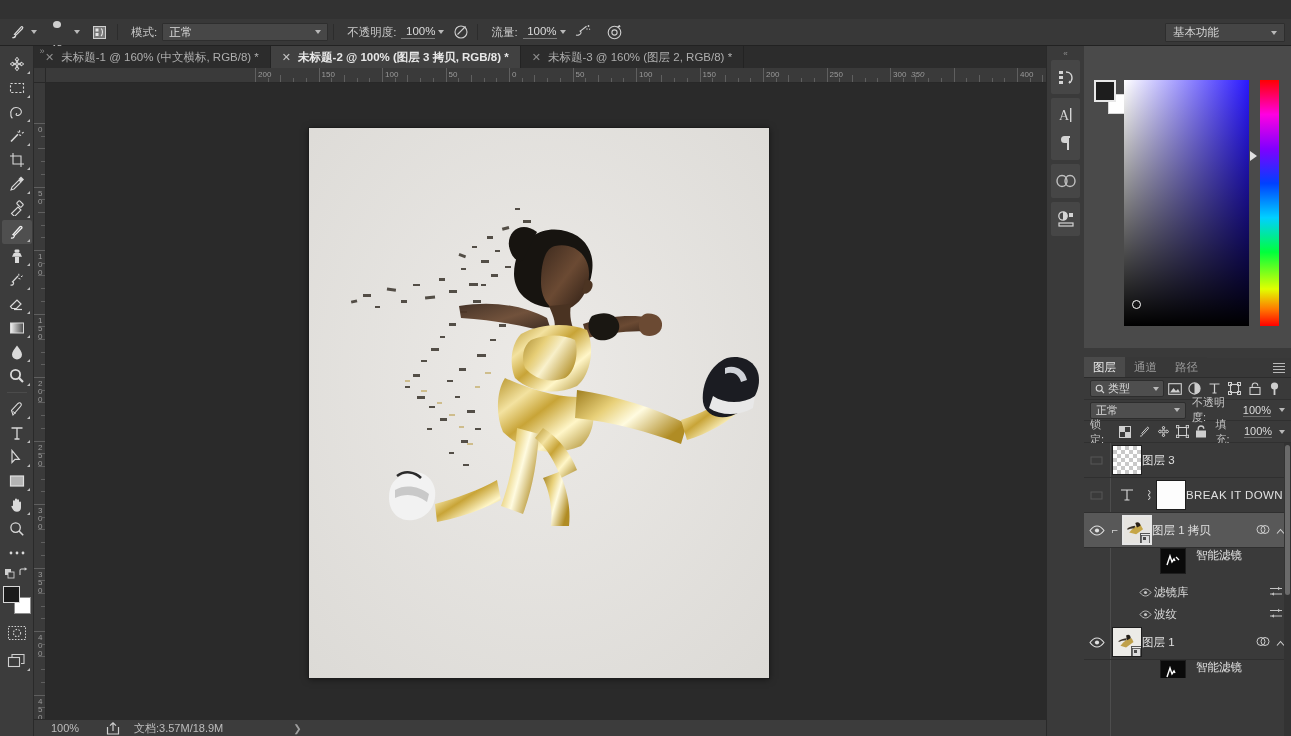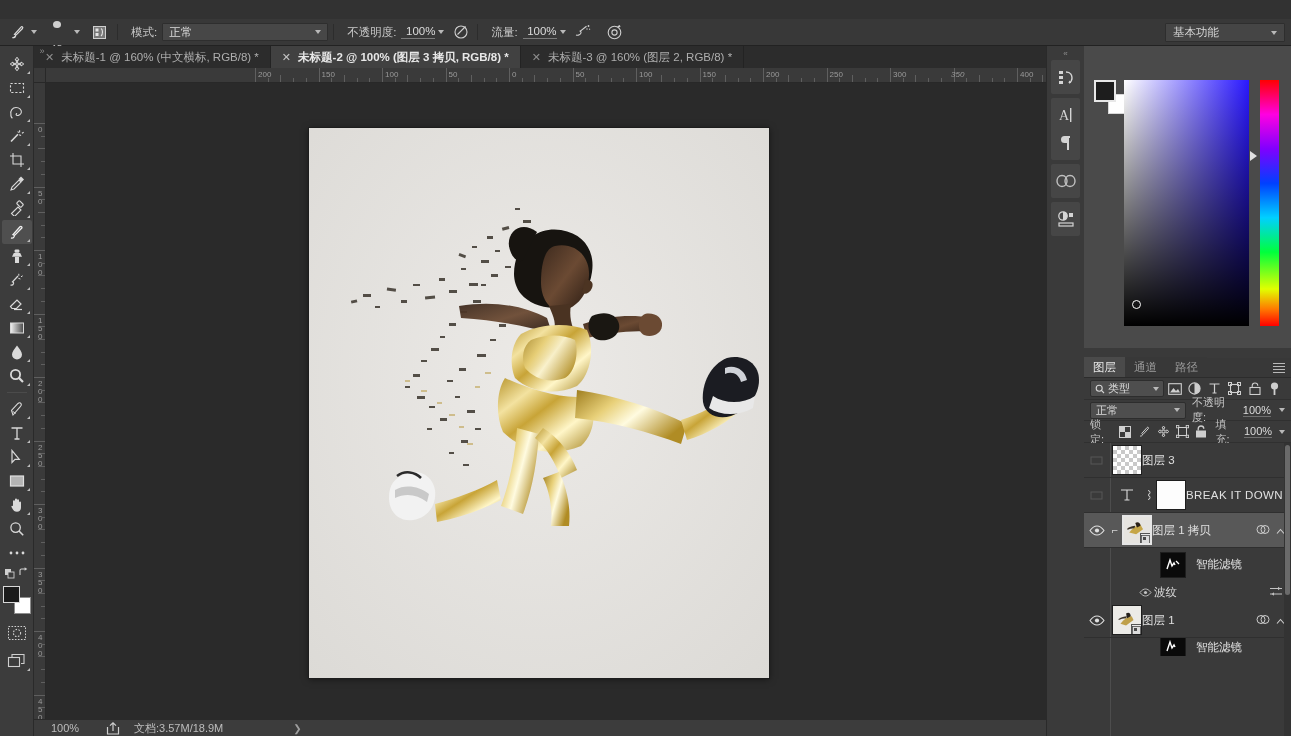--- a/index.html
+++ b/index.html
@@ -231,21 +231,21 @@
       linear-gradient(45deg, transparent 75%, #c9c9c9 75%),
       linear-gradient(-45deg, transparent 75%, #c9c9c9 75%);
     background-size:8px 8px; background-position:0 0,0 4px,4px -4px,-4px 0px; background-color:#fff;
   }
   .layer-name { font-size:11.5px; color:#e0e0e0; white-space:nowrap; }
   .layer-name.latin { font-size:11.5px; letter-spacing:0.4px; }
   .layer-right { position:absolute; right:6px; top:0; height:35px; display:flex; align-items:center; gap:6px; color:#c8c8c8; }
   .link-ic { width:12px; display:flex; justify-content:center; color:#cfcfcf; }
   .sub-row { display:flex; align-items:center; height:22px; padding-left:52px; font-size:11.5px; color:#dcdcdc; }
   .sub-row .eyeS { width:18px; display:flex; justify-content:center; color:#bdbdbd; }
-  .smartfilter-row { display:flex; align-items:center; height:33px; padding-left:76px; }
+  .smartfilter-row { display:flex; height:33px; padding-left:76px; }
   .sf-thumb { width:26px; height:26px; background:#0a0a0a; border:1px solid #1e1e1e; display:flex; align-items:center; justify-content:center; }
   .sf-label { font-size:11.5px; color:#e0e0e0; margin-left:10px; }
   .fx-right { margin-left:auto; margin-right:8px; color:#c2c2c2; }
   .scroll-track { position:absolute; right:0; top:0; width:7px; height:293px; background:#333; }
   .scroll-thumb { position:absolute; right:1px; top:2px; width:5px; height:150px; background:#6a6a6a; border-radius:3px; }
 
   .vline { position:absolute; left:26px; top:0; width:1px; height:100%; background:#4d4d4d; }
 </style>
 </head>
 <body>
@@ -572,21 +572,21 @@
       <div class="rtick" style="left: 805.9px; top: 7px; width: 1px; height: 8px;"></div>
       <div class="rtick" style="left: 818.6px; top: 10px; width: 1px; height: 5px;"></div>
       <div class="rtick" style="left: 831.3px; top: 10px; width: 1px; height: 5px;"></div>
       <div class="rtick" style="left: 844px; top: 0px; width: 1px; height: 15px;"></div>
       <div class="rlabel" style="left: 847px; top: 3px;">300</div>
       <div class="rtick" style="left: 856.7px; top: 10px; width: 1px; height: 5px;"></div>
       <div class="rtick" style="left: 869.4px; top: 7px; width: 1px; height: 8px;"></div>
       <div class="rtick" style="left: 882.1px; top: 10px; width: 1px; height: 5px;"></div>
       <div class="rtick" style="left: 894.8px; top: 10px; width: 1px; height: 5px;"></div>
       <div class="rtick" style="left: 907.5px; top: 0px; width: 1px; height: 15px;"></div>
-      <div class="rlabel" style="left: 905px; top: 3px; font-style: italic;">350</div>
+      <div class="rlabel" style="left: 865px; top: 3px; font-style: italic;">350</div>
       <div class="rtick" style="left: 920.2px; top: 10px; width: 1px; height: 5px;"></div>
       <div class="rtick" style="left: 932.9px; top: 7px; width: 1px; height: 8px;"></div>
       <div class="rtick" style="left: 945.6px; top: 10px; width: 1px; height: 5px;"></div>
       <div class="rtick" style="left: 958.3px; top: 10px; width: 1px; height: 5px;"></div>
       <div class="rtick" style="left: 971px; top: 0px; width: 1px; height: 15px;"></div>
       <div class="rlabel" style="left: 974px; top: 3px;">400</div>
       <div class="rtick" style="left: 983.7px; top: 10px; width: 1px; height: 5px;"></div>
       <div class="rtick" style="left: 996.4px; top: 7px; width: 1px; height: 8px;"></div>
     </div>
   <div class="ruler-v" id="ruler-v">
@@ -1082,20 +1082,36 @@
           <span class="sf-label">智能滤镜</span>
         </div>
 
         <div class="sub-row">
           <span class="eyeS">
             <svg width="13" height="9" viewBox="0 0 13 9">
                 <path d="M1 4.5C3 1.8 4.8 1 6.5 1S10 1.8 12 4.5C10 7.2 8.2 8 6.5 8S3 7.2 1 4.5Z" fill="none" stroke="#c4c4c4" stroke-width="0.9"></path>
                 <circle cx="6.5" cy="4.5" r="1.6" fill="#c4c4c4"></circle>
               </svg>
           </span>
+          <span>滤镜库</span>
+          <span class="fx-right">
+            <svg width="14" height="11" viewBox="0 0 14 11">
+                <path d="M1 2.5h12M1 8h12" stroke="#c2c2c2" stroke-width="1"></path>
+                <path d="M9 0.7 11.4 2.5 9 4.3z" fill="#c2c2c2"></path>
+                <path d="M5 6.2 2.6 8 5 9.8z" fill="#c2c2c2"></path>
+              </svg>
+          </span>
+        </div>
+        <div class="sub-row">
+          <span class="eyeS">
+            <svg width="13" height="9" viewBox="0 0 13 9">
+                <path d="M1 4.5C3 1.8 4.8 1 6.5 1S10 1.8 12 4.5C10 7.2 8.2 8 6.5 8S3 7.2 1 4.5Z" fill="none" stroke="#c4c4c4" stroke-width="0.9"></path>
+                <circle cx="6.5" cy="4.5" r="1.6" fill="#c4c4c4"></circle>
+              </svg>
+          </span>
           <span>波纹</span>
           <span class="fx-right">
             <svg width="14" height="11" viewBox="0 0 14 11">
                 <path d="M1 2.5h12M1 8h12" stroke="#c2c2c2" stroke-width="1"></path>
                 <path d="M9 0.7 11.4 2.5 9 4.3z" fill="#c2c2c2"></path>
                 <path d="M5 6.2 2.6 8 5 9.8z" fill="#c2c2c2"></path>
               </svg>
           </span>
         </div>
 

